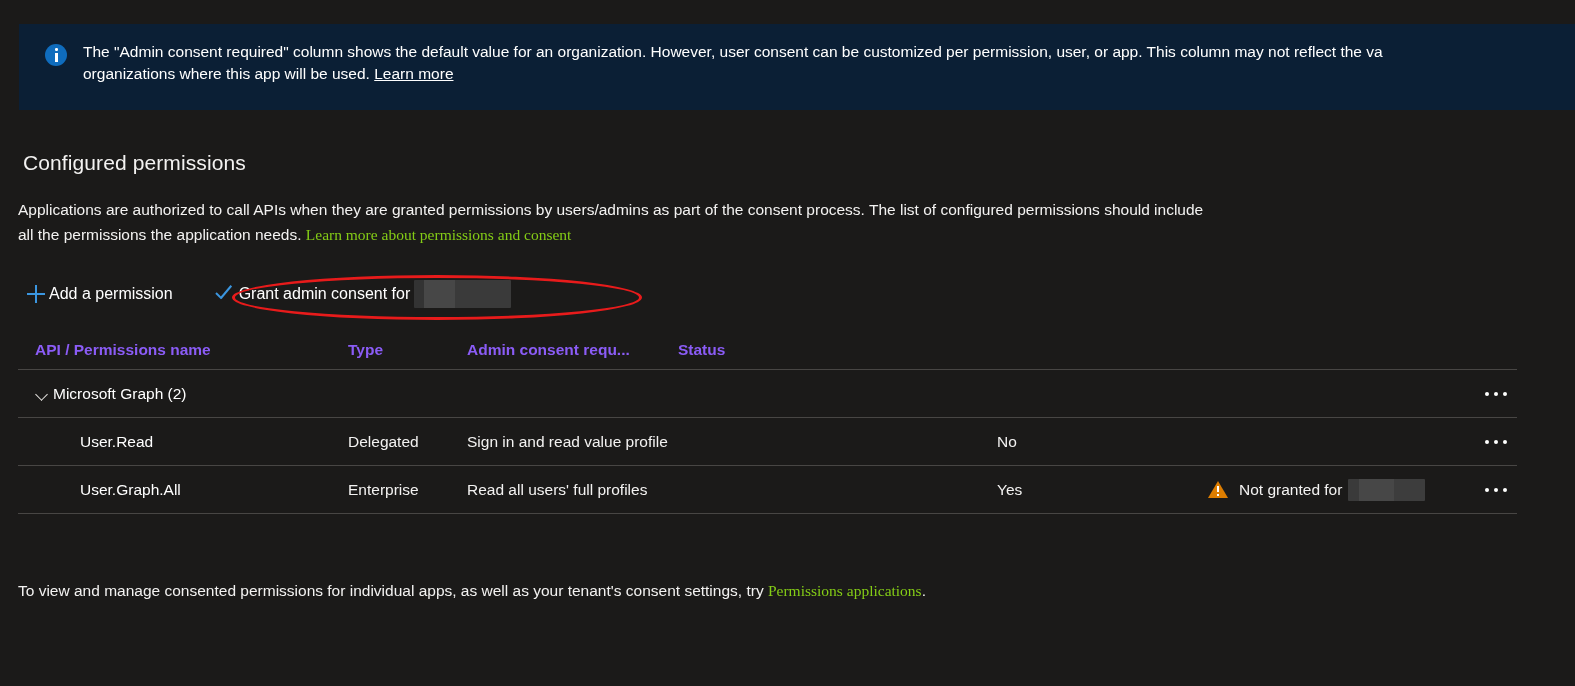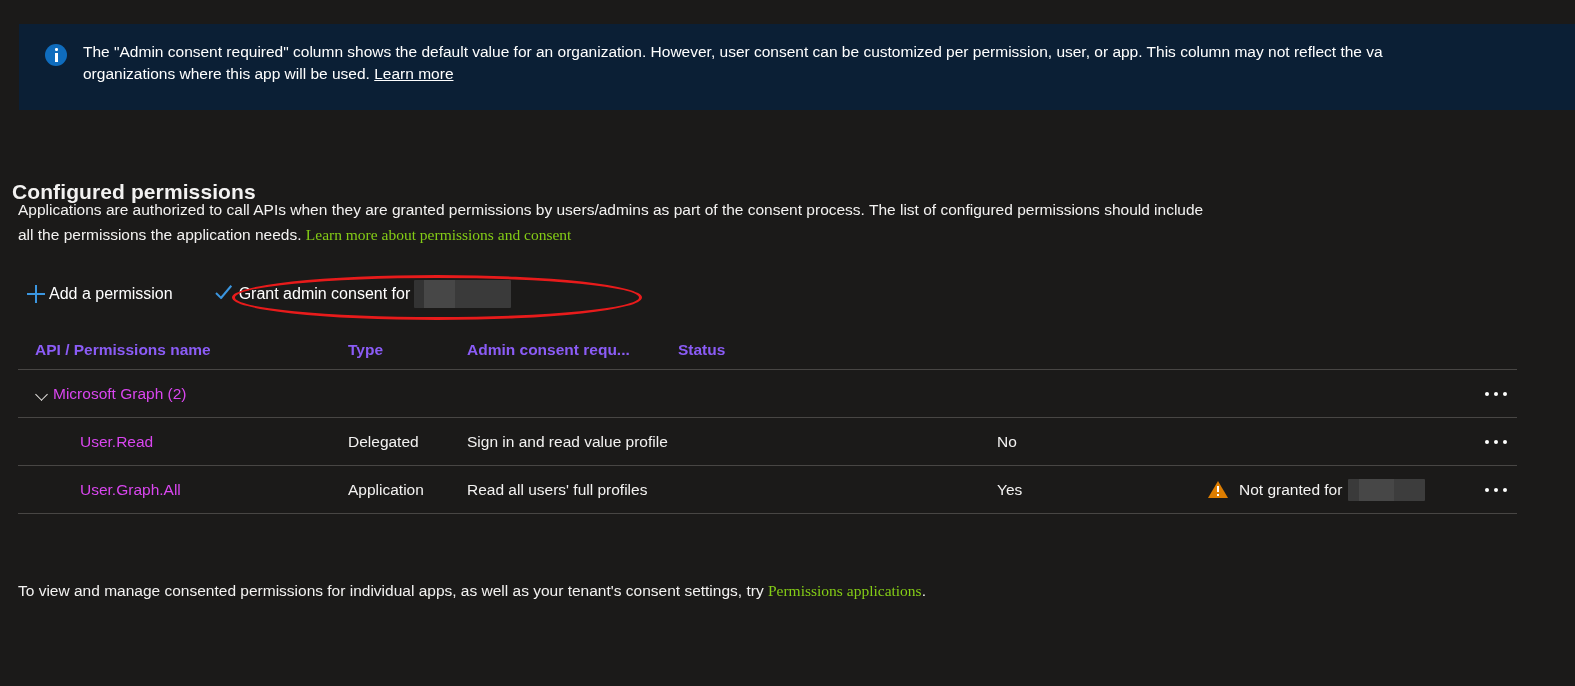--- a/index.html
+++ b/index.html
@@ -77,27 +77,26 @@
   }
   .banner-link {
     color: #ffffff;
     text-decoration: underline;
     cursor: pointer;
   }
 
   
   .section-title {
     position: absolute;
-    left: 12px;
+    left: 23px;
     top: 151px;
     font-size: 21px;
-    font-weight: 700;
+    font-weight: 400;
     color: #f3f2f1;
     letter-spacing: 0.1px;
-    margin-top: 29px;
   }
   .section-desc {
     position: absolute;
     left: 18px;
     top: 197px;
     width: 1490px;
     font-size: 15.5px;
     line-height: 25px;
     color: #f3f2f1;
   }
@@ -244,21 +243,21 @@
 
   .t-item .c-name { padding-left: 62px; }
 
   .cell-text {
     font-size: 15.5px;
     color: #f3f2f1;
     white-space: nowrap;
   }
   .cell-link {
     font-size: 15.5px;
-    color: #d946ef;
+    color: #ffffff;
     text-decoration: none;
     cursor: pointer;
     white-space: nowrap;
   }
   .group-name {
     display: flex;
     align-items: center;
     margin-left: 0px;
   }
   .chevron {
@@ -424,21 +423,21 @@
           <span class="dot"></span>
         </span>
       </div>
     </div>
 
     <div class="t-row t-item">
       <div class="c-name">
         <a class="cell-link">User.Graph.All</a>
       </div>
       <div class="c-type">
-        <span class="cell-text">Application</span>
+        <span class="cell-text">Enterprise</span>
       </div>
       <div class="c-desc">
         <span class="cell-text">Read all users' full profiles</span>
       </div>
       <div class="c-consent">
         <span class="cell-text">Yes</span>
       </div>
       <div class="c-status">
         <span class="status-wrap">
           <span class="warn-icon"></span>

